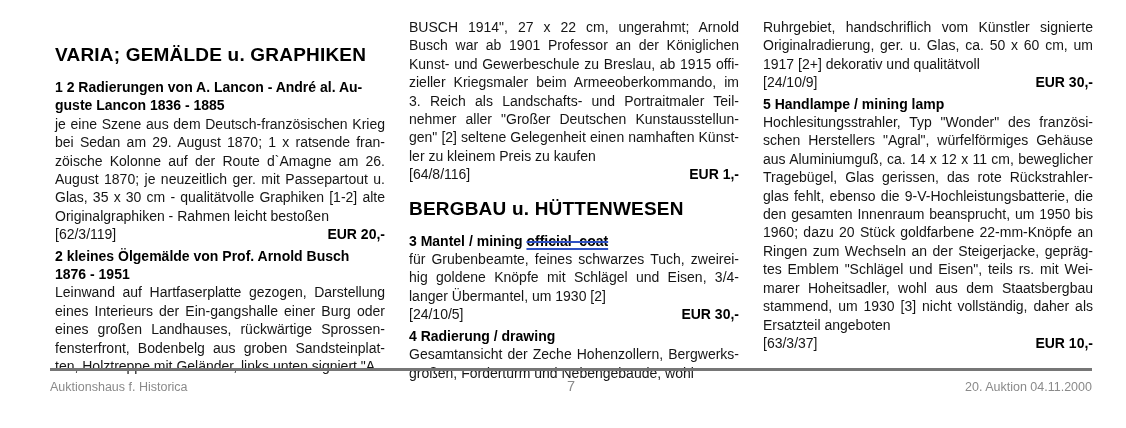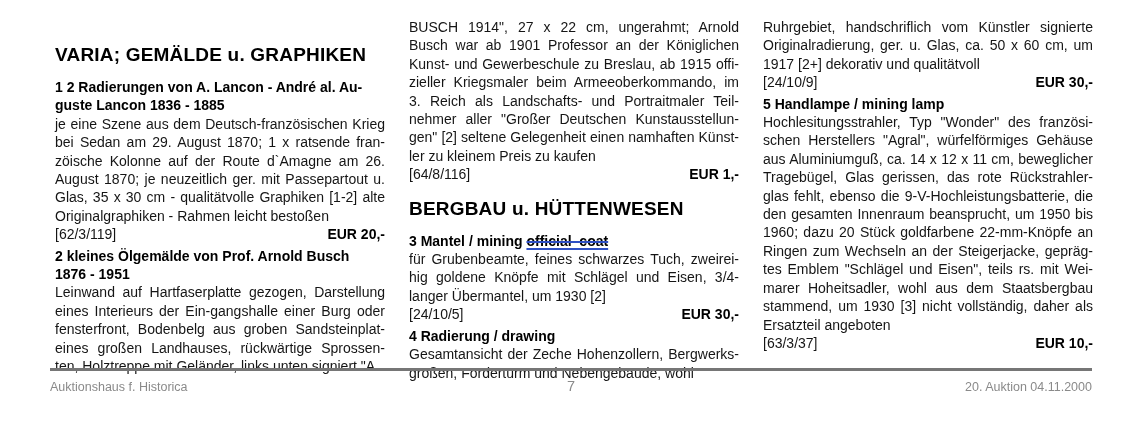--- a/index.html
+++ b/index.html
@@ -69,22 +69,22 @@
           <span class="ref">[62/3/119]</span>
           <span class="price">EUR 20,-</span>
         </div>
         <div class="block-title">
           <div class="title-line">2 kleines Ölgemälde von Prof. Arnold Busch</div>
           <div class="title-line">1876 - 1951</div>
         </div>
         <div class="block-body">
           <div class="jline">Leinwand auf Hartfaserplatte gezogen, Darstellung</div>
           <div class="jline">eines Interieurs der Ein-gangshalle einer Burg oder</div>
+          <div class="jline">eines großen Landhauses, rückwärtige Sprossen-</div>
           <div class="jline">fensterfront, Bodenbelg aus groben Sandsteinplat-</div>
-          <div class="jline">eines großen Landhauses, rückwärtige Sprossen-</div>
           <div class="jline last">ten, Holztreppe mit Geländer, links unten signiert "A.</div>
         </div>
       </div>
       <div class="col">
         <div class="block-body">
           <div class="jline">BUSCH 1914", 27 x 22 cm, ungerahmt; Arnold</div>
           <div class="jline">Busch war ab 1901 Professor an der Königlichen</div>
           <div class="jline">Kunst- und Gewerbeschule zu Breslau, ab 1915 offi-</div>
           <div class="jline">zieller Kriegsmaler beim Armeeoberkommando, im</div>
           <div class="jline">3. Reich als Landschafts- und Portraitmaler Teil-</div>

